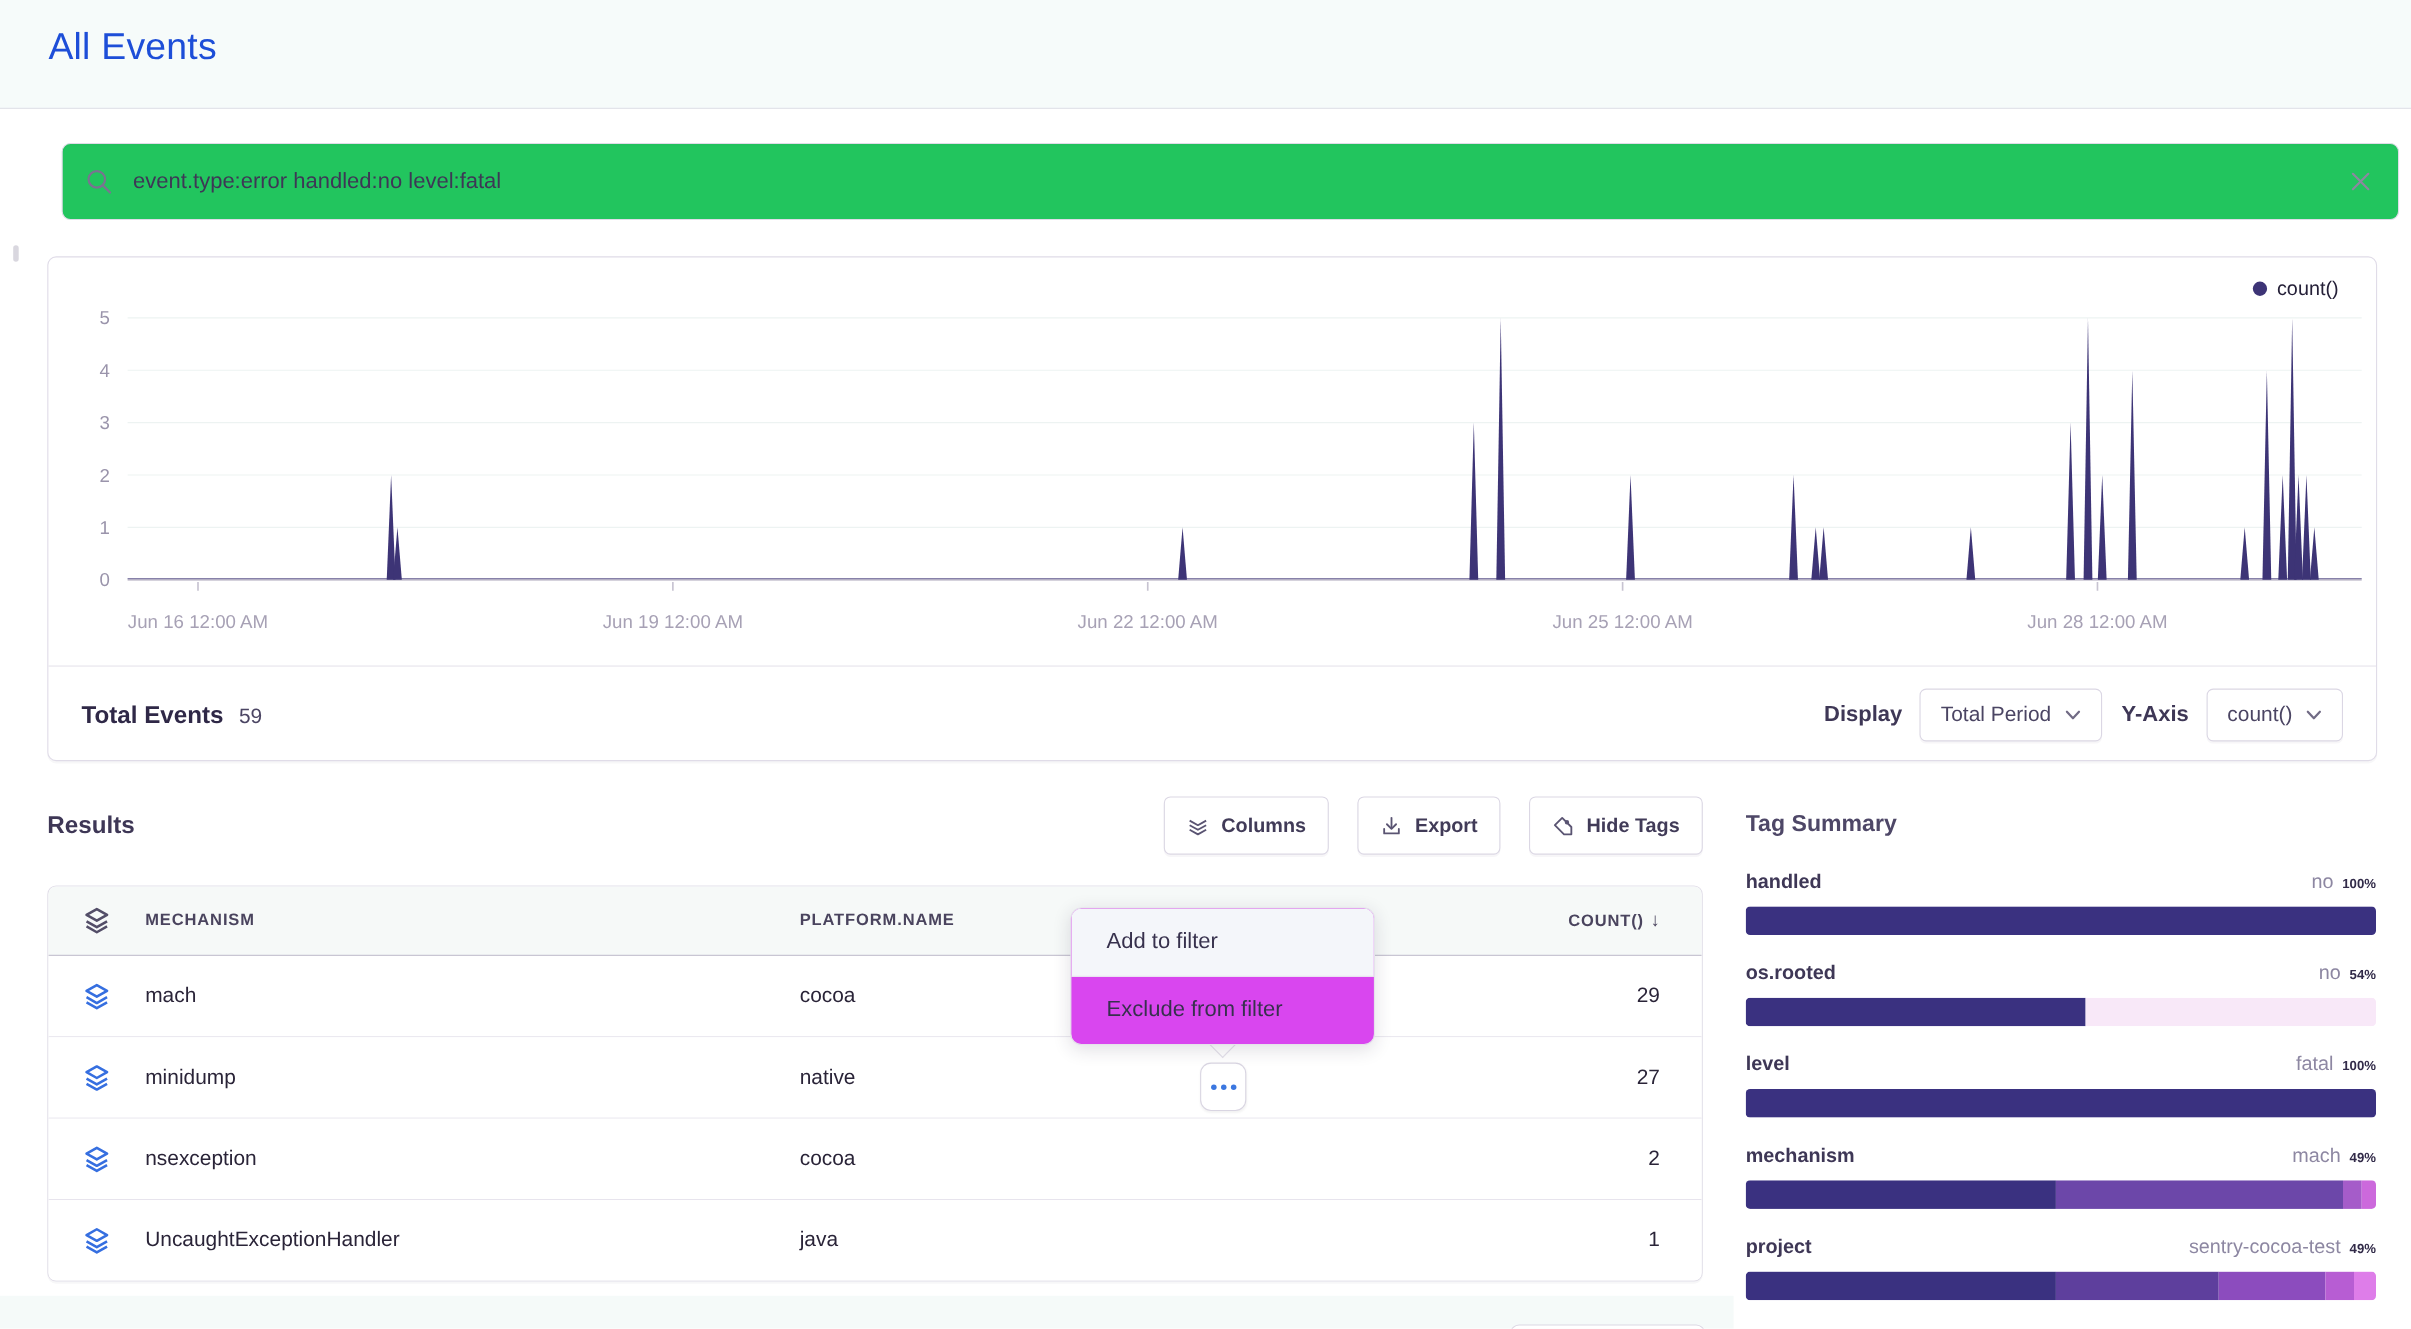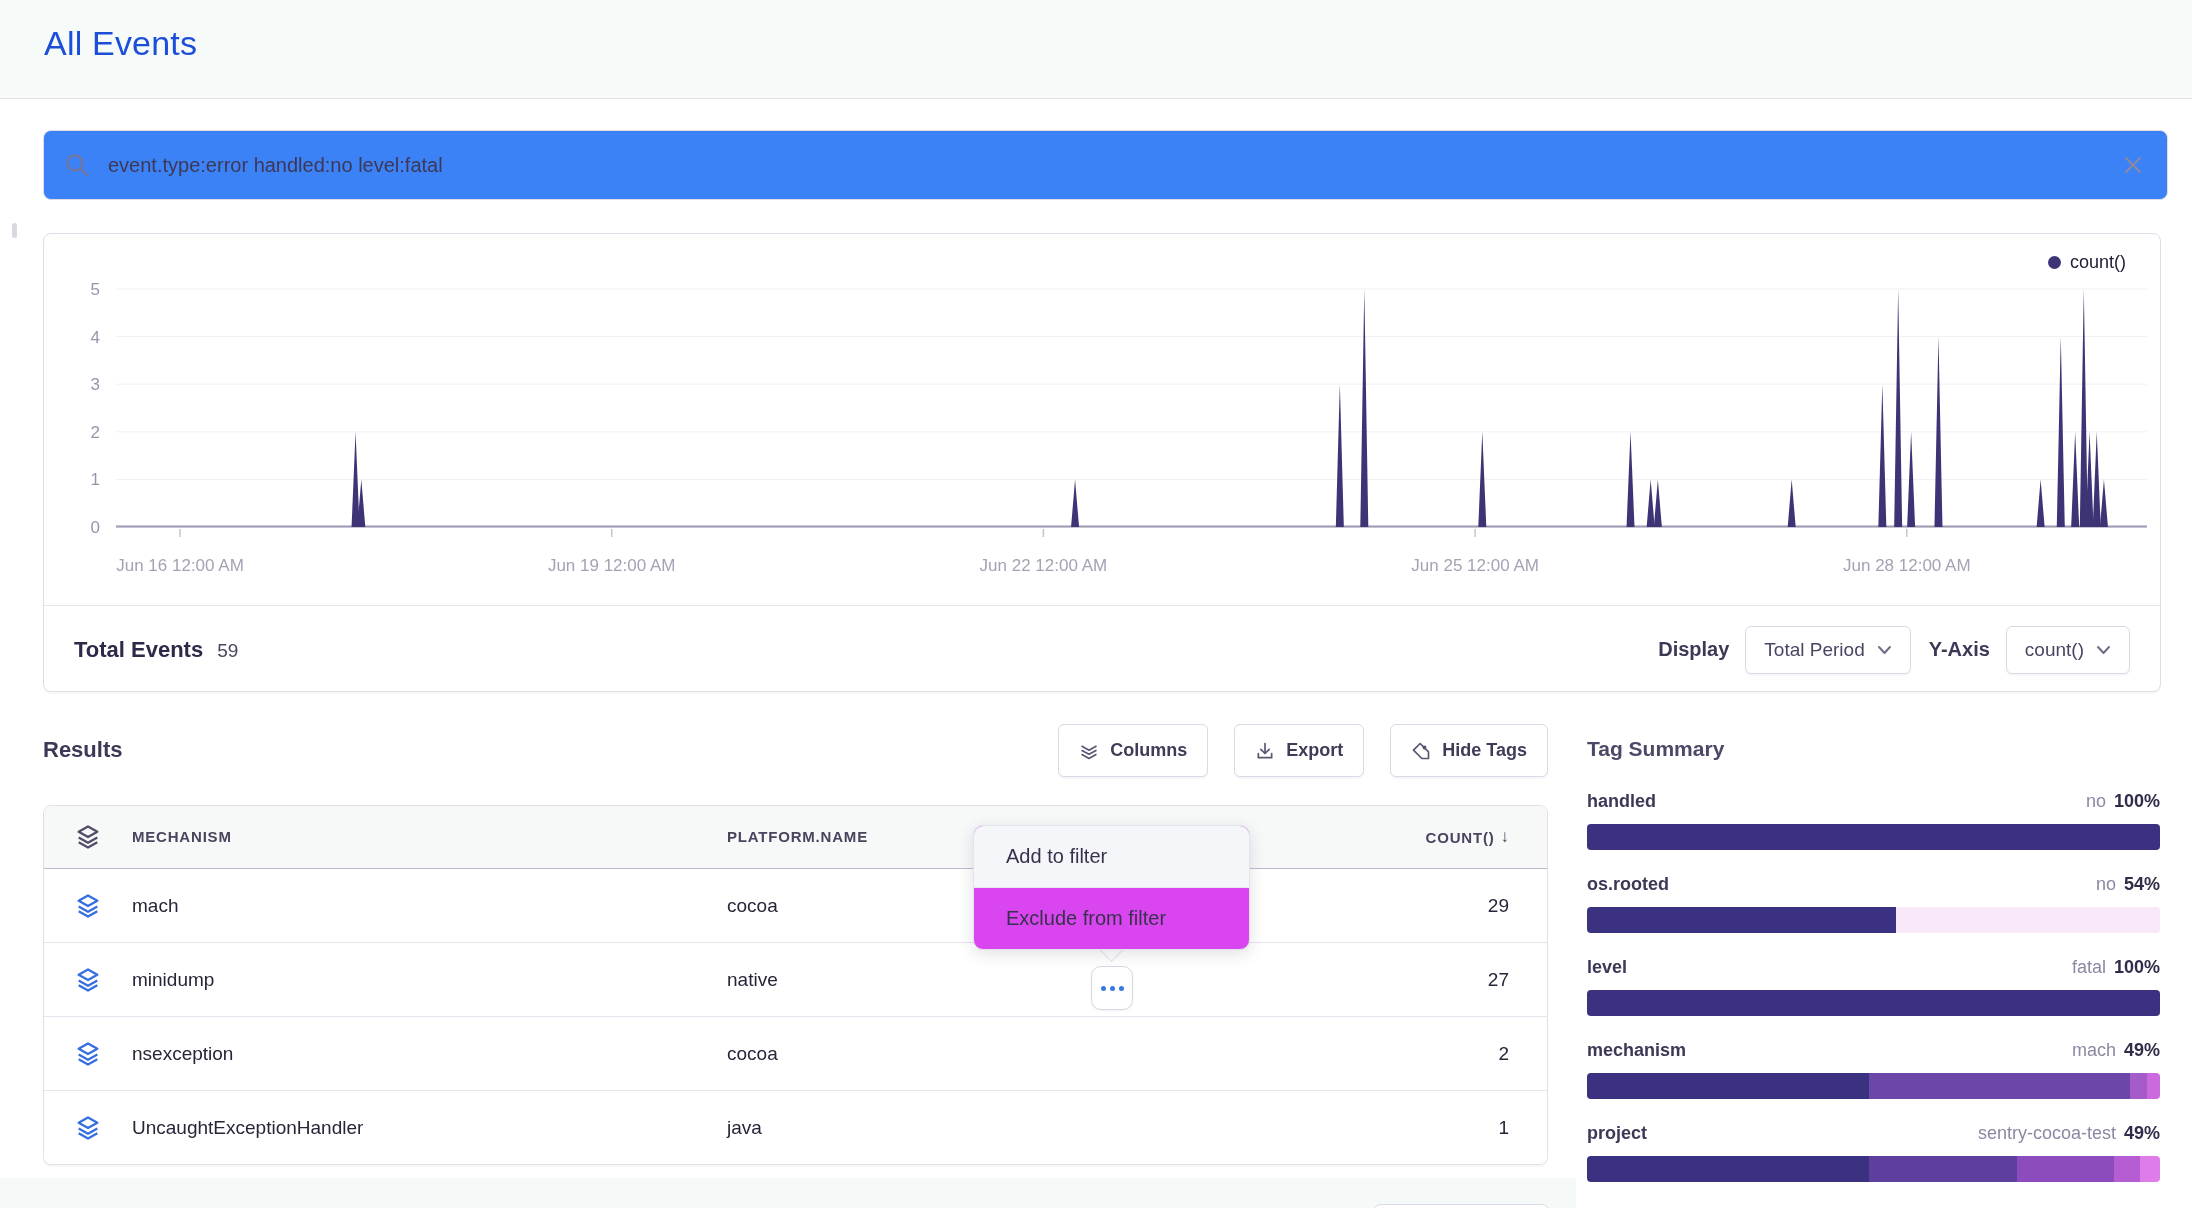--- a/index.html
+++ b/index.html
@@ -10,21 +10,21 @@
   }
   .abs{position:absolute;}
 
   
   .band{left:0;top:0;width:2192px;height:98px;background:#F6FBFA;border-bottom:1px solid #E2E1E8;}
   .page-title{left:44px;top:24px;font-size:34px;font-weight:500;color:#1d4ed8;letter-spacing:.2px;}
 
   .scroll-pill{left:12px;top:223px;width:5px;height:15px;border-radius:3px;background:#D9D7DF;}
 
   
-  .searchbar{left:43px;top:130px;width:2125px;height:70px;background:#3b82f6;border:1px solid #E0DCE8;border-radius:8px;box-sizing:border-box;display:flex;align-items:center;box-shadow:inset 0 1px 2px rgba(50,40,80,.03);}
+  .searchbar{left:56px;top:130px;width:2125px;height:70px;background:#22c55e;border:1px solid #E0DCE8;border-radius:8px;box-sizing:border-box;display:flex;align-items:center;box-shadow:inset 0 1px 2px rgba(50,40,80,.03);}
   .search-icon{margin-left:20px;flex:0 0 auto;}
   .search-input{flex:1;border:none;outline:none;background:transparent;margin-left:16px;font-family:"Liberation Sans",sans-serif;font-size:20px;color:#3E3756;}
   .clear-icon{margin-right:22px;flex:0 0 auto;cursor:pointer;}
 
   
   .card{background:#fff;border:1px solid #E0DCE8;border-radius:8px;box-sizing:border-box;box-shadow:0 2px 0 rgba(50,40,75,.04);}
   .chart-card{left:43px;top:233px;width:2118px;height:459px;}
   .legend{position:absolute;top:18px;right:34px;display:flex;align-items:center;gap:9px;cursor:pointer;}
   .legend-dot{width:13px;height:13px;border-radius:50%;background:#3D3476;}
   .legend-label{font-size:18px;color:#252038;}
@@ -68,21 +68,21 @@
   .dots-btn{left:1091px;top:966px;width:42px;height:44px;background:#fff;border:1px solid #D9D5E2;border-radius:10px;box-sizing:border-box;display:flex;align-items:center;justify-content:center;gap:4px;box-shadow:0 1px 2px rgba(0,0,0,.05);cursor:pointer;z-index:5;}
   .dot{width:5px;height:5px;border-radius:50%;background:#3B77E0;}
 
   
   .tagsum-heading{left:1587px;top:737px;font-size:21px;font-weight:bold;color:#4E4767;}
   .tag-row{left:1587px;width:573px;}
   .tag-head{display:flex;justify-content:space-between;align-items:baseline;height:26px;}
   .tag-name{font-size:18px;font-weight:bold;color:#3E3756;}
   .tag-val-wrap{display:flex;gap:8px;align-items:baseline;}
   .tag-value{font-size:18px;color:#8D87A2;}
-  .tag-pct{font-size:18px;font-weight:bold;color:#322B49;}
+  .tag-pct{font-size:12px;font-weight:bold;color:#322B49;}
   .tag-bar{margin-top:7px;height:26px;border-radius:4px;overflow:hidden;display:flex;cursor:pointer;}
   .tag-bar .seg{height:100%;}
 
   .mint-strip{left:0;top:1178px;width:1576px;height:30px;background:#F5FAF9;}
   .pagination-stub{left:1373px;top:1204px;width:177px;height:40px;background:#fff;border:1px solid #DBD7E4;border-radius:8px;box-sizing:border-box;}
 
   svg{display:block;}
 </style>
 </head>
 <body>

